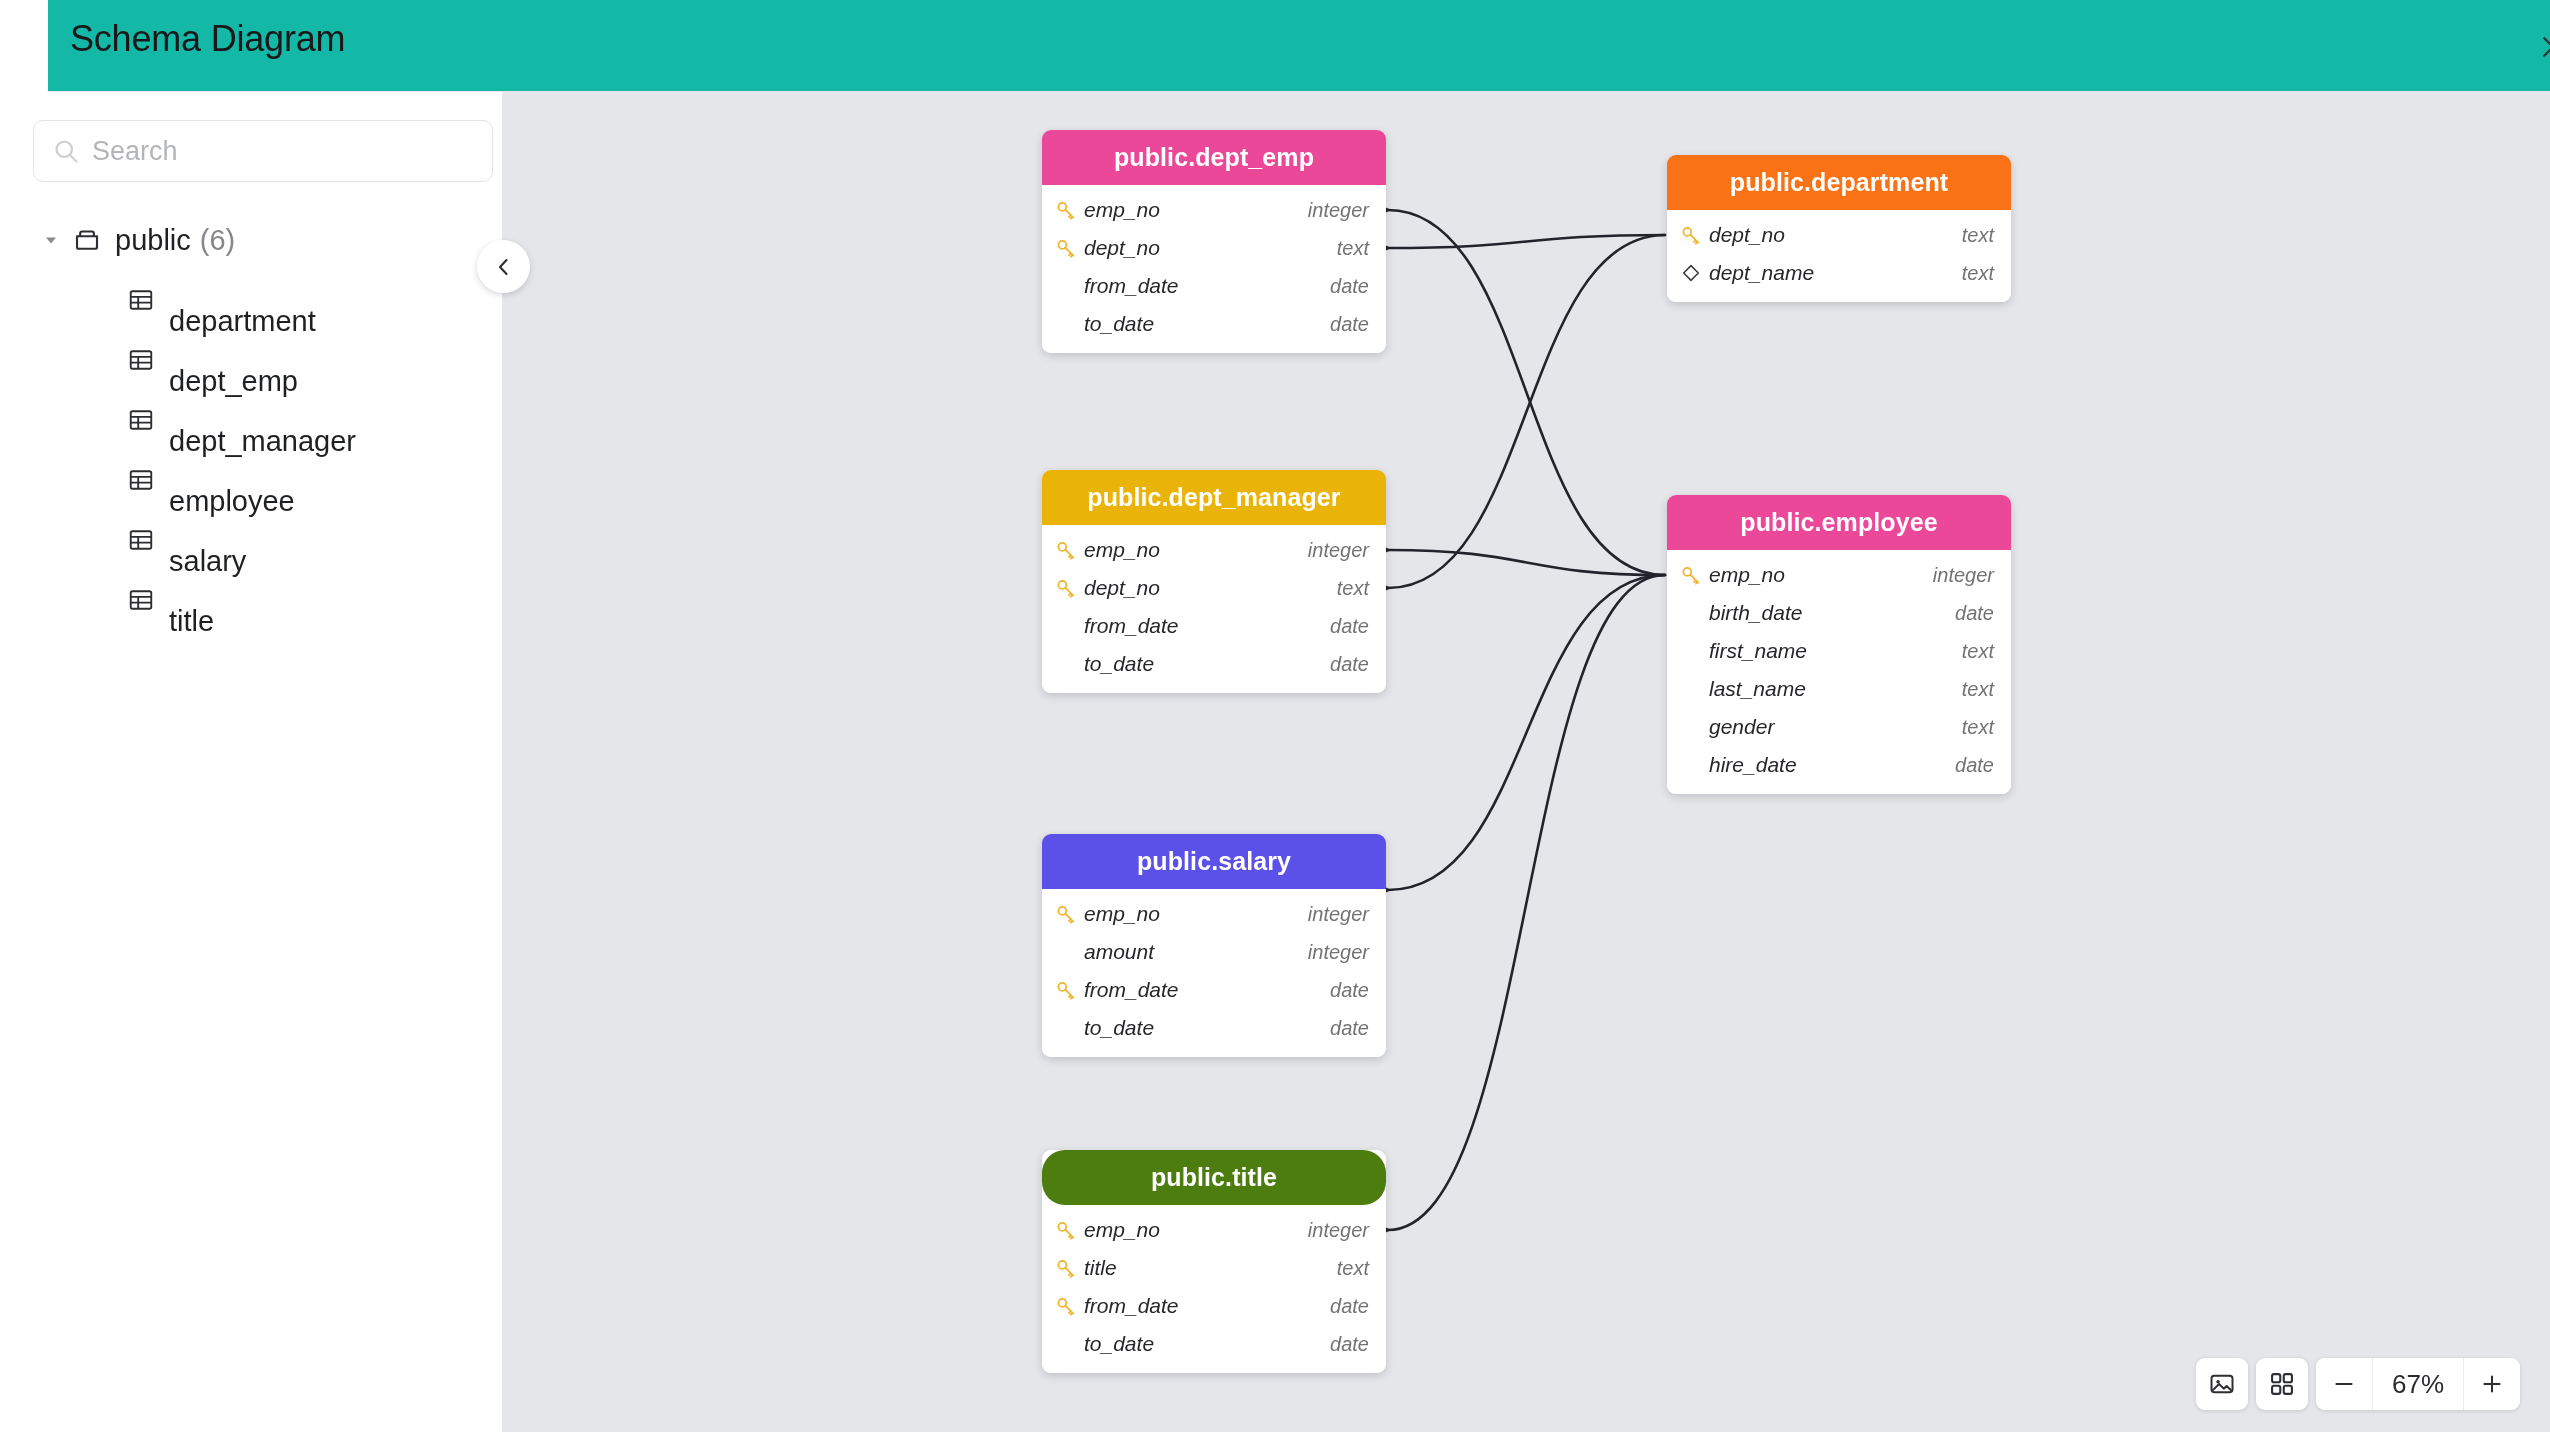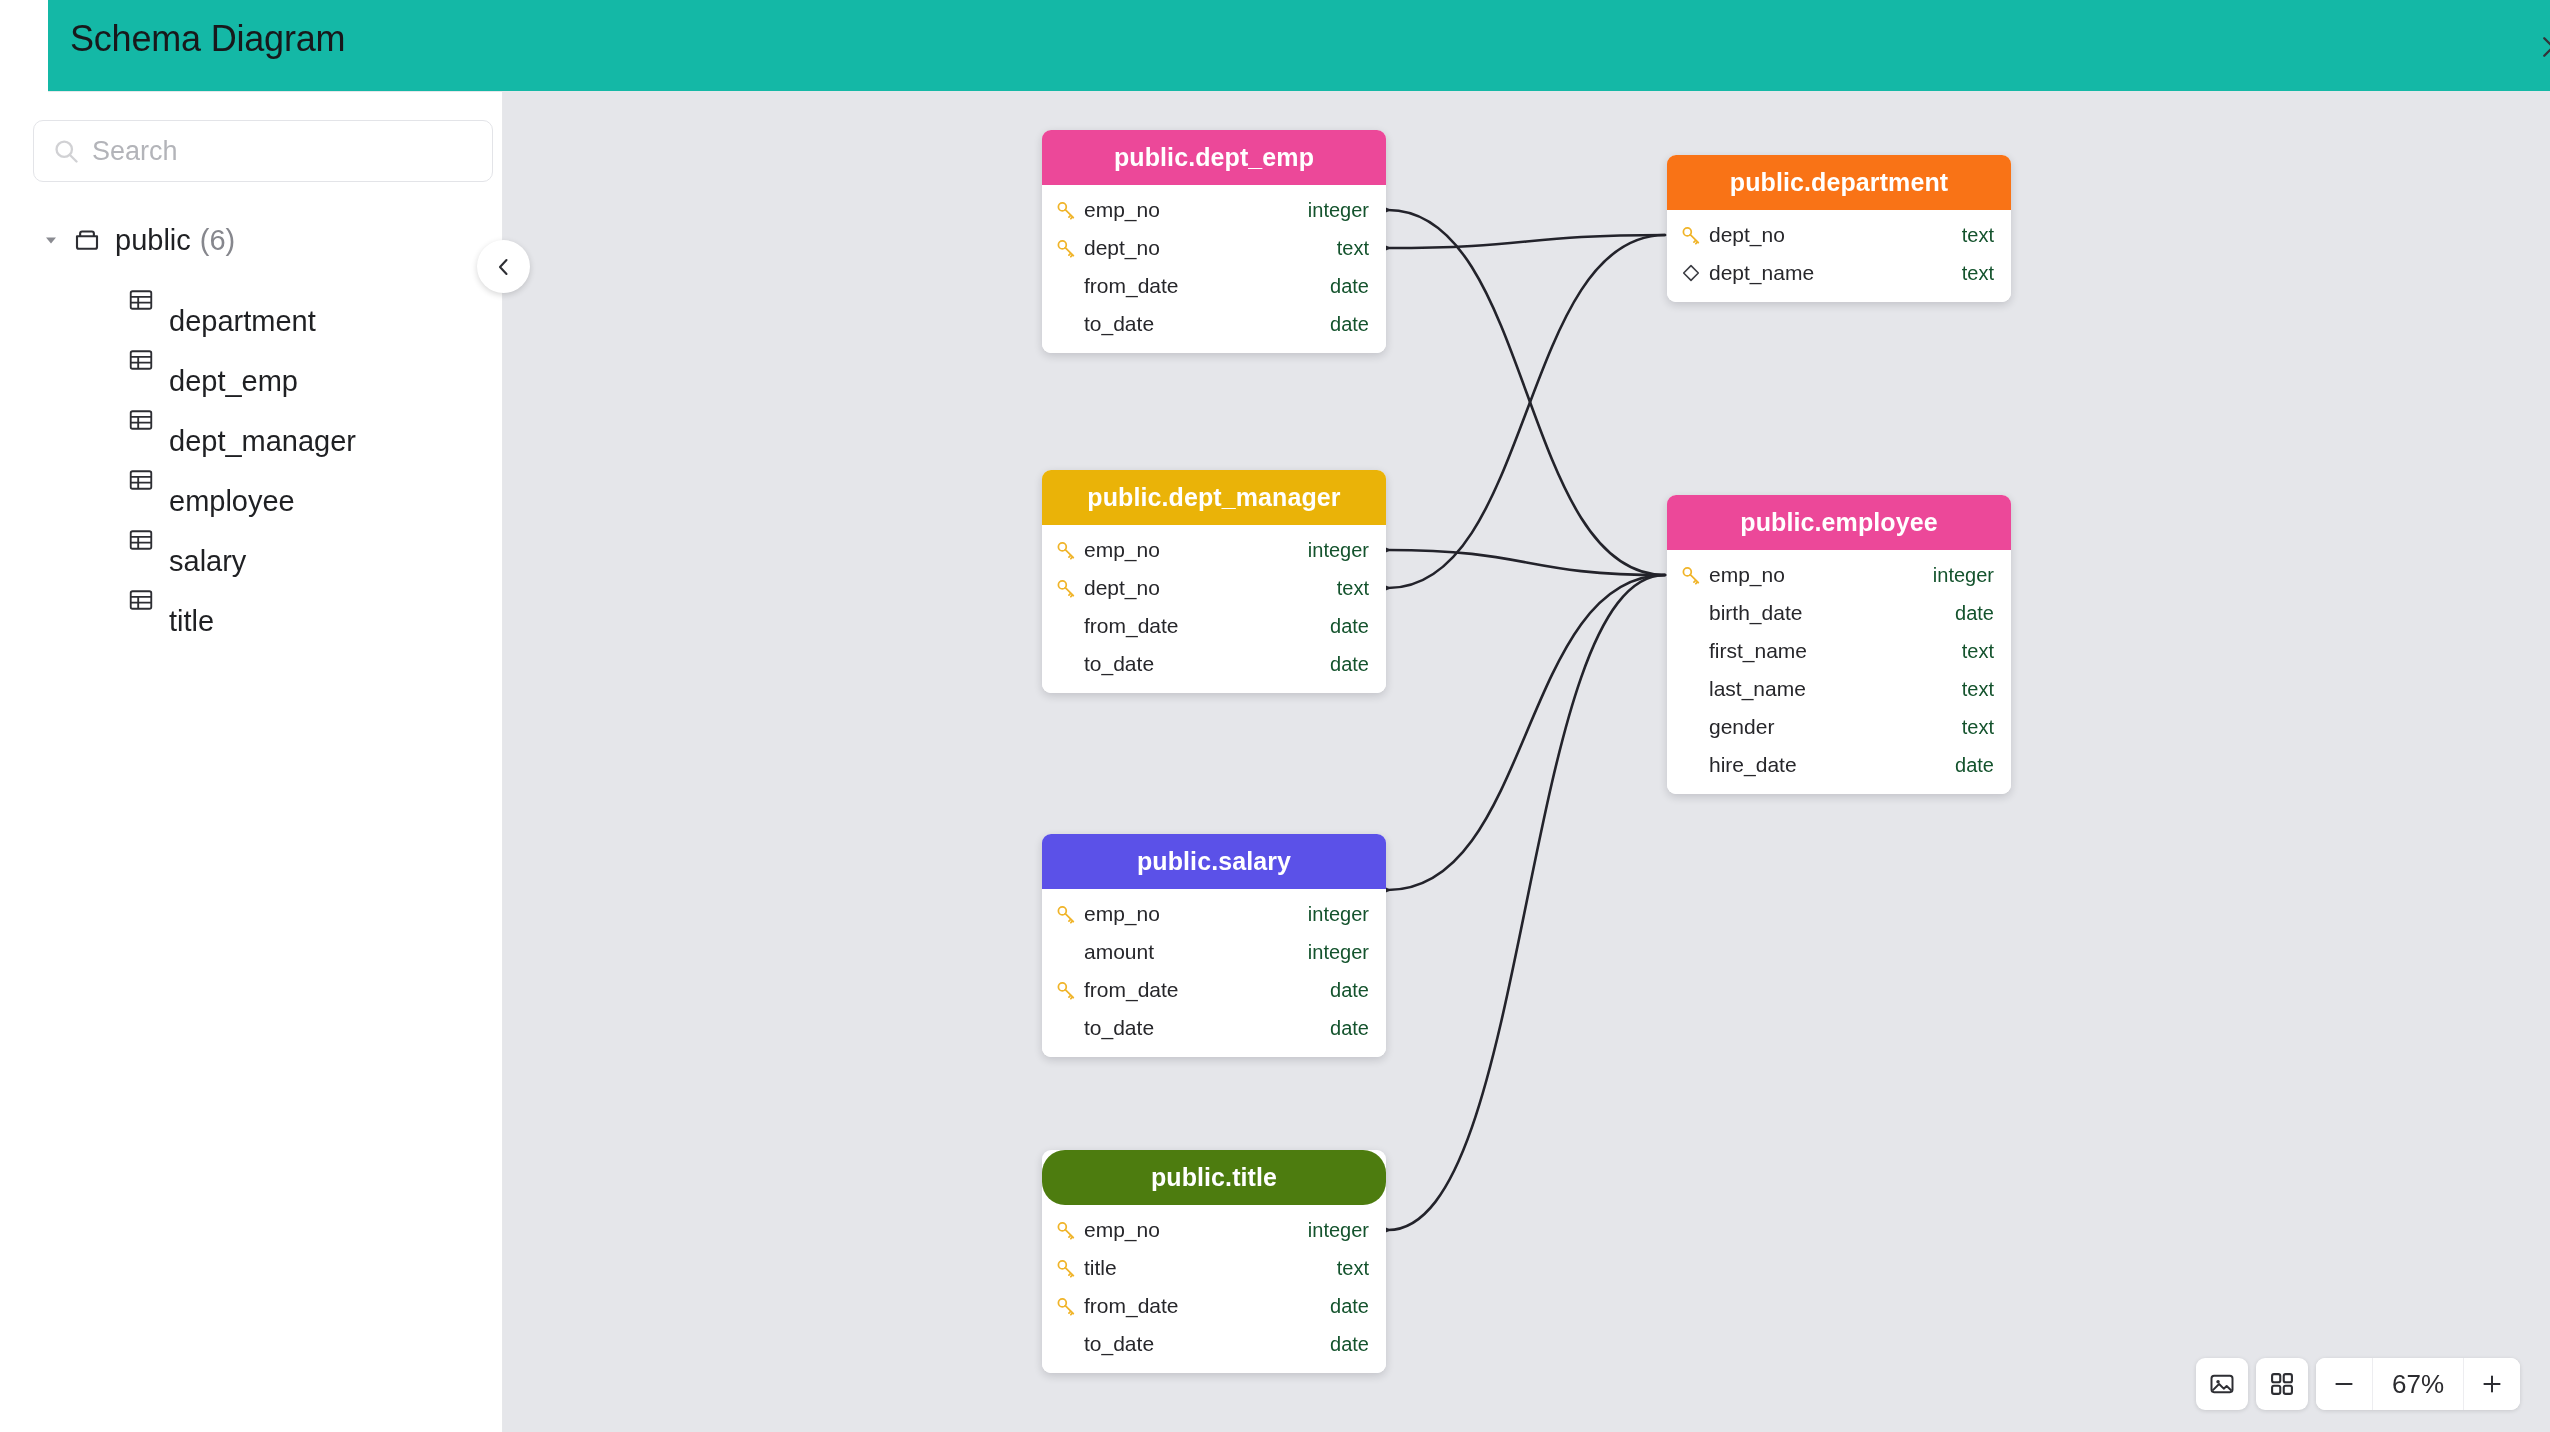--- a/index.html
+++ b/index.html
@@ -93,29 +93,29 @@
     border-radius: 9px;
     box-shadow: 0 3px 9px rgba(16,18,30,.16);
     overflow: hidden;
     z-index: 10;
   }
   .node-header {
     height: 55px; display: flex; align-items: center; justify-content: center;
     color: #ffffff; font-size: 25px; font-weight: 700;
     letter-spacing: .1px;
   }
-  .node-body { background: #ffffff; padding: 6px 0 10px 0; }
+  .node-body { background: #ffffff; padding: 6px 0 10px 0; font-style: italic; }
   .field {
     display: flex; align-items: center; height: 38px;
     padding: 0 17px 0 13px;
   }
   .field-icon { width: 22px; height: 22px; flex: 0 0 22px; margin-right: 7px; }
   .field-icon.blank { visibility: hidden; }
   .field-name { font-size: 21px; color: #27272b; flex: 1 1 auto; white-space: nowrap; }
-  .field-type { font-size: 20px; color: #14532d; white-space: nowrap; }
+  .field-type { font-size: 20px; color: #737373; white-space: nowrap; }
 
   
   .toolbar {
     position: absolute; right: 30px; bottom: 22px;
     display: flex; align-items: center; gap: 8px; z-index: 45;
   }
   .tool-btn {
     width: 52px; height: 52px; border-radius: 9px;
     background: #ffffff; box-shadow: 0 1px 4px rgba(0,0,0,.13);
     display: flex; align-items: center; justify-content: center;

